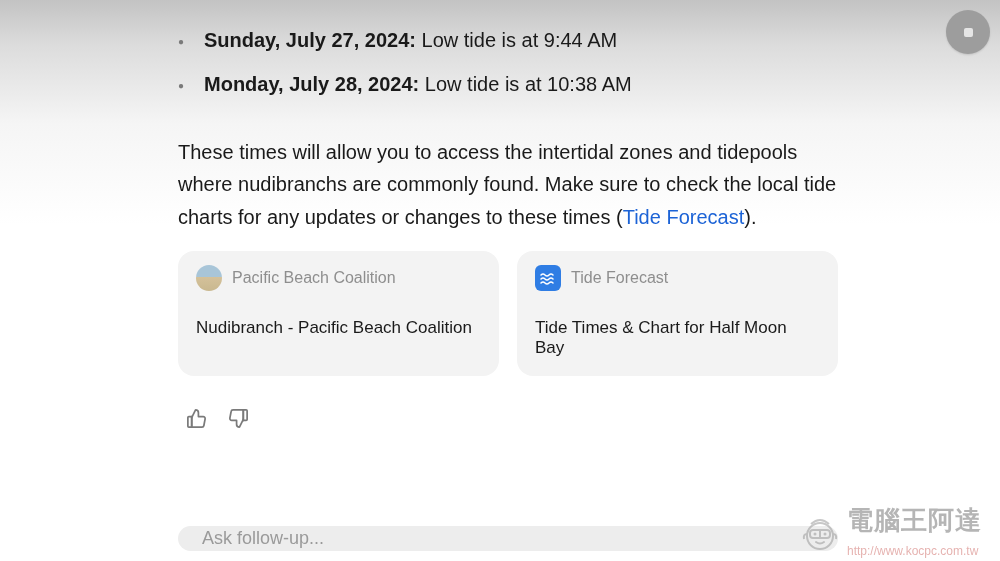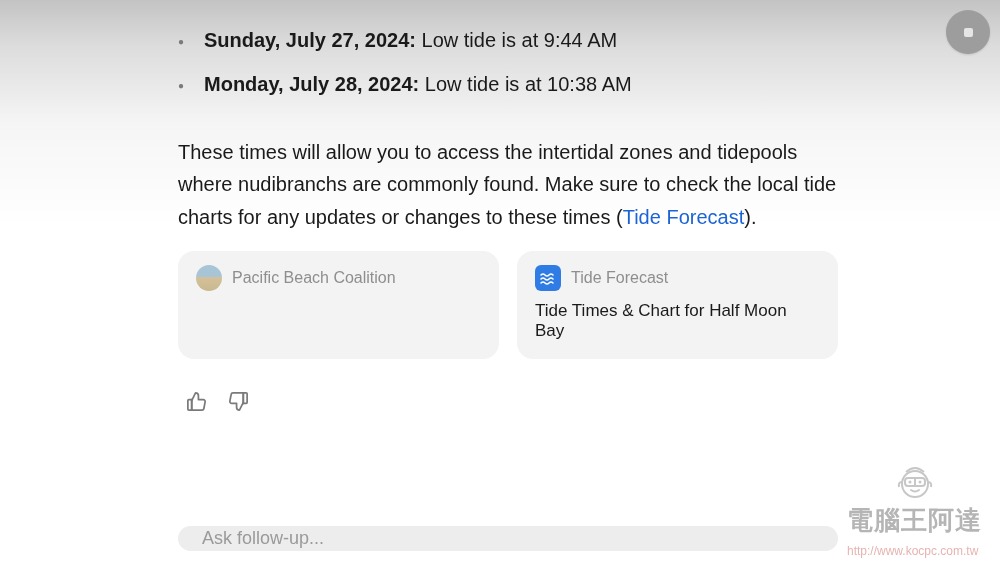--- a/index.html
+++ b/index.html
@@ -71,21 +71,21 @@
     flex: 1;
     background: #f3f3f3;
     border-radius: 16px;
     padding: 14px 18px 18px 18px;
     cursor: pointer;
   }
   .ref-head {
     display: flex;
     align-items: center;
     gap: 10px;
-    margin-bottom: 10px;
+    margin-bottom: 27px;
   }
   .ref-icon {
     width: 26px;
     height: 26px;
     border-radius: 50%;
     flex-shrink: 0;
   }
   .icon-beach {
     background: linear-gradient(to bottom, #a8c5d8 0%, #a8c5d8 45%, #d4c19a 46%, #c9b88f 100%);
   }
@@ -142,21 +142,20 @@
   .input-row input::placeholder { color: #9a9a9a; }
   .watermark {
     position: absolute;
     right: 18px;
     bottom: 4px;
     display: flex;
     align-items: center;
     gap: 6px;
     opacity: 0.55;
     pointer-events: none;
-    flex-direction: column;
   }
   .wm-face {
     width: 42px;
     height: 42px;
     position: relative;
   }
   .wm-face svg { width: 42px; height: 42px; }
   .wm-text { display: flex; flex-direction: column; line-height: 1; }
   .wm-cn { font-size: 26px; font-weight: 700; color: #7a7a7a; letter-spacing: 1px; font-family: "PingFang TC","Microsoft JhengHei",sans-serif;}
   .wm-url { font-size: 12px; color: #d1736f; margin-top: 12px; }
@@ -188,20 +187,21 @@
   <p class="desc">
     <span>These times will allow you to access the intertidal zones and tidepools where nudibranchs are commonly found. Make sure to check the local tide charts for any updates or changes to these times (</span><span class="link">Tide Forecast</span><span>).</span>
   </p>
 
   <div class="refs">
     <div class="ref-card">
       <div class="ref-head">
         <div class="ref-icon icon-beach"></div>
         <div class="ref-source">Pacific Beach Coalition</div>
       </div>
+      <div class="ref-title">Nudibranch - Pacific Beach Coalition</div>
     </div>
     <div class="ref-card">
       <div class="ref-head">
         <div class="ref-icon icon-tide">
           <svg viewBox="0 0 16 16">
               <path d="M1 5 Q3 3 5 5 T9 5 T13 5 M1 9 Q3 7 5 9 T9 9 T13 9 M1 13 Q3 11 5 13 T9 13 T13 13" stroke="#fff" stroke-width="1.5" fill="none" stroke-linecap="round"></path>
             </svg>
         </div>
         <div class="ref-source">Tide Forecast</div>
       </div>

